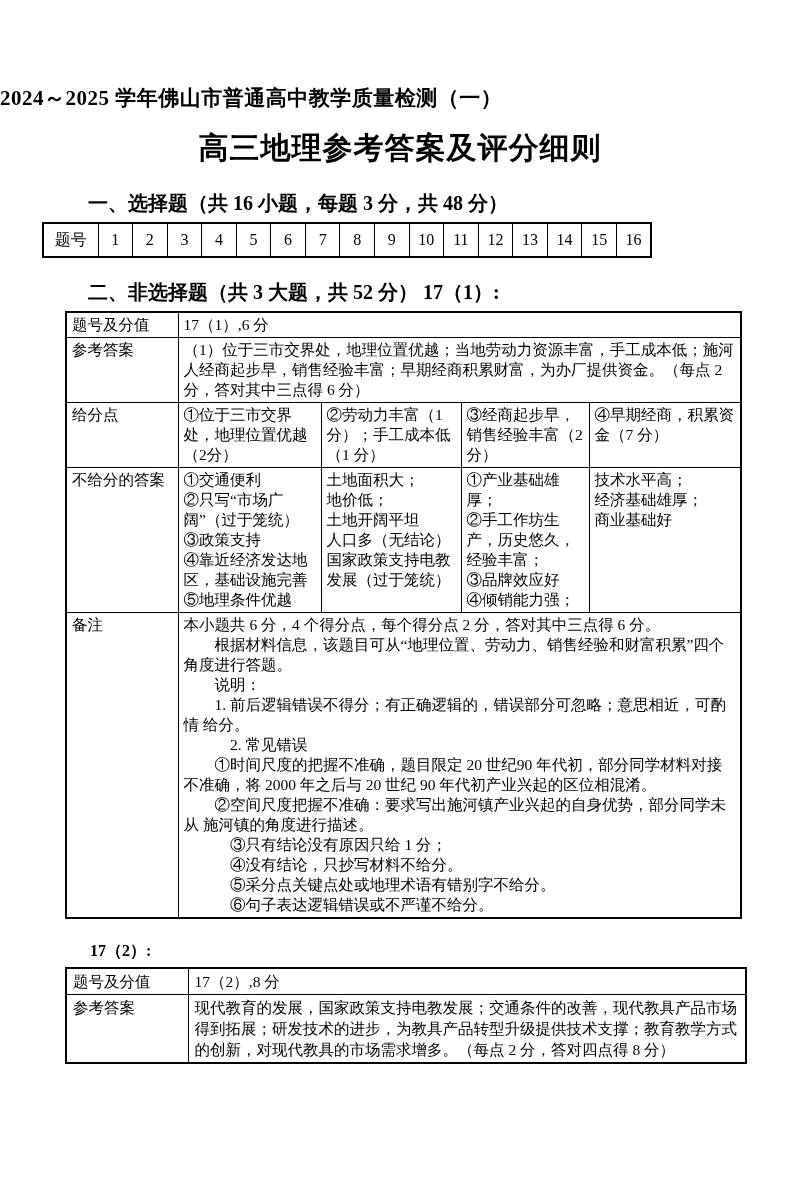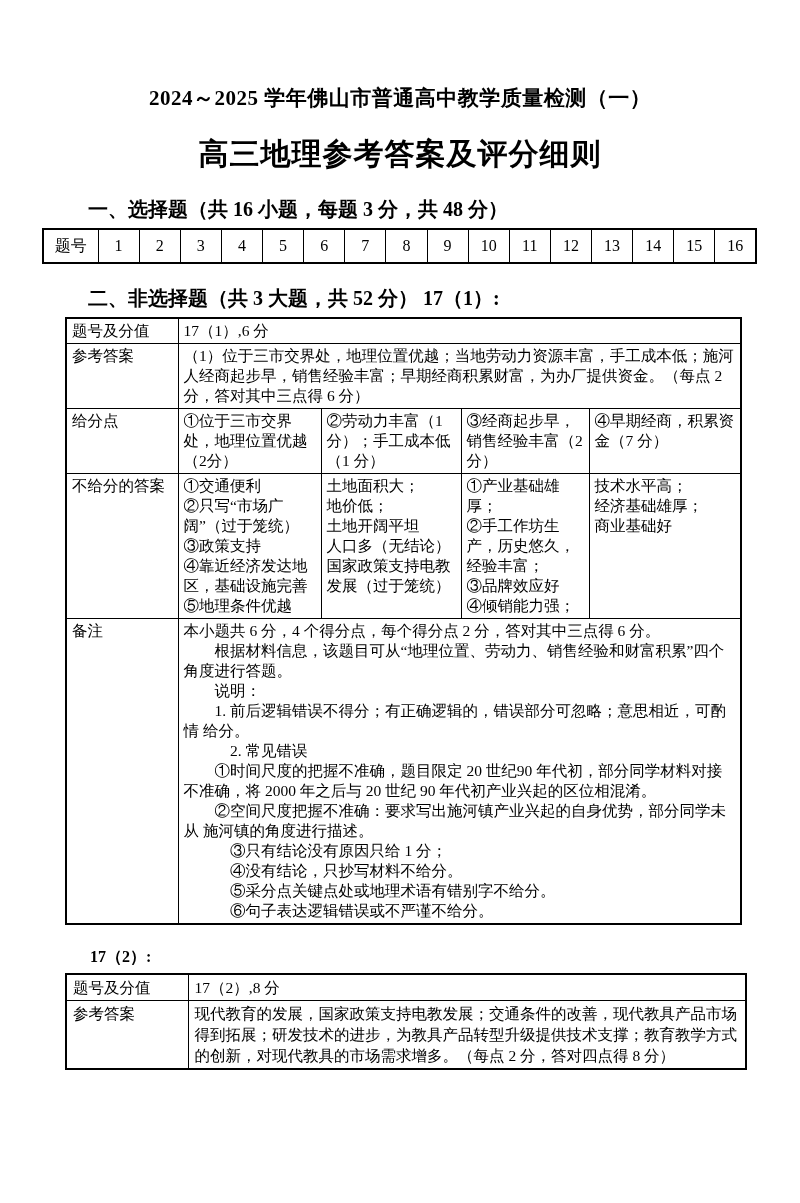--- a/index.html
+++ b/index.html
@@ -4,37 +4,37 @@
 <style>
   html,body{margin:0;padding:0;background:#ffffff;}
   body{
     width:800px;height:1203px;
     color:#000;
     font-family:"Liberation Serif","DejaVu Serif",serif;
     overflow:hidden;
   }
   .page{padding-top:84px;}
   .title-main{
-    text-align:center;font-size:21px;font-weight:700;letter-spacing:0.5px;
+    font-size:21px;font-weight:700;letter-spacing:0.5px;
   }
   .title-sub{
-    text-align:center;font-size:30px;font-weight:700;margin-top:22px;letter-spacing:1px;
+    text-align:center;font-size:30px;font-weight:700;margin-top:16px;letter-spacing:1px;
   }
   .sec-heading{
     font-size:20px;font-weight:700;margin:21px 0 5px 88px;
   }
   .q-label{
     font-size:16px;font-weight:700;margin:22px 0 5px 90px;
   }
   table{border-collapse:collapse;table-layout:fixed;}
   td{border:1px solid #000;}
 
   
   .t-choice{
-    margin-left:42px;width:715px;border:2px solid #000;
+    margin-left:42px;width:610px;border:2px solid #000;
     font-size:16px;text-align:center;
   }
   .t-choice td{height:32px;padding:0;}
 
   
   .t-detail{
     margin-left:65px;width:675px;border:2px solid #000;
     font-size:15.5px;line-height:20px;
   }
   .t-detail td{padding:2px 5px;vertical-align:top;}

